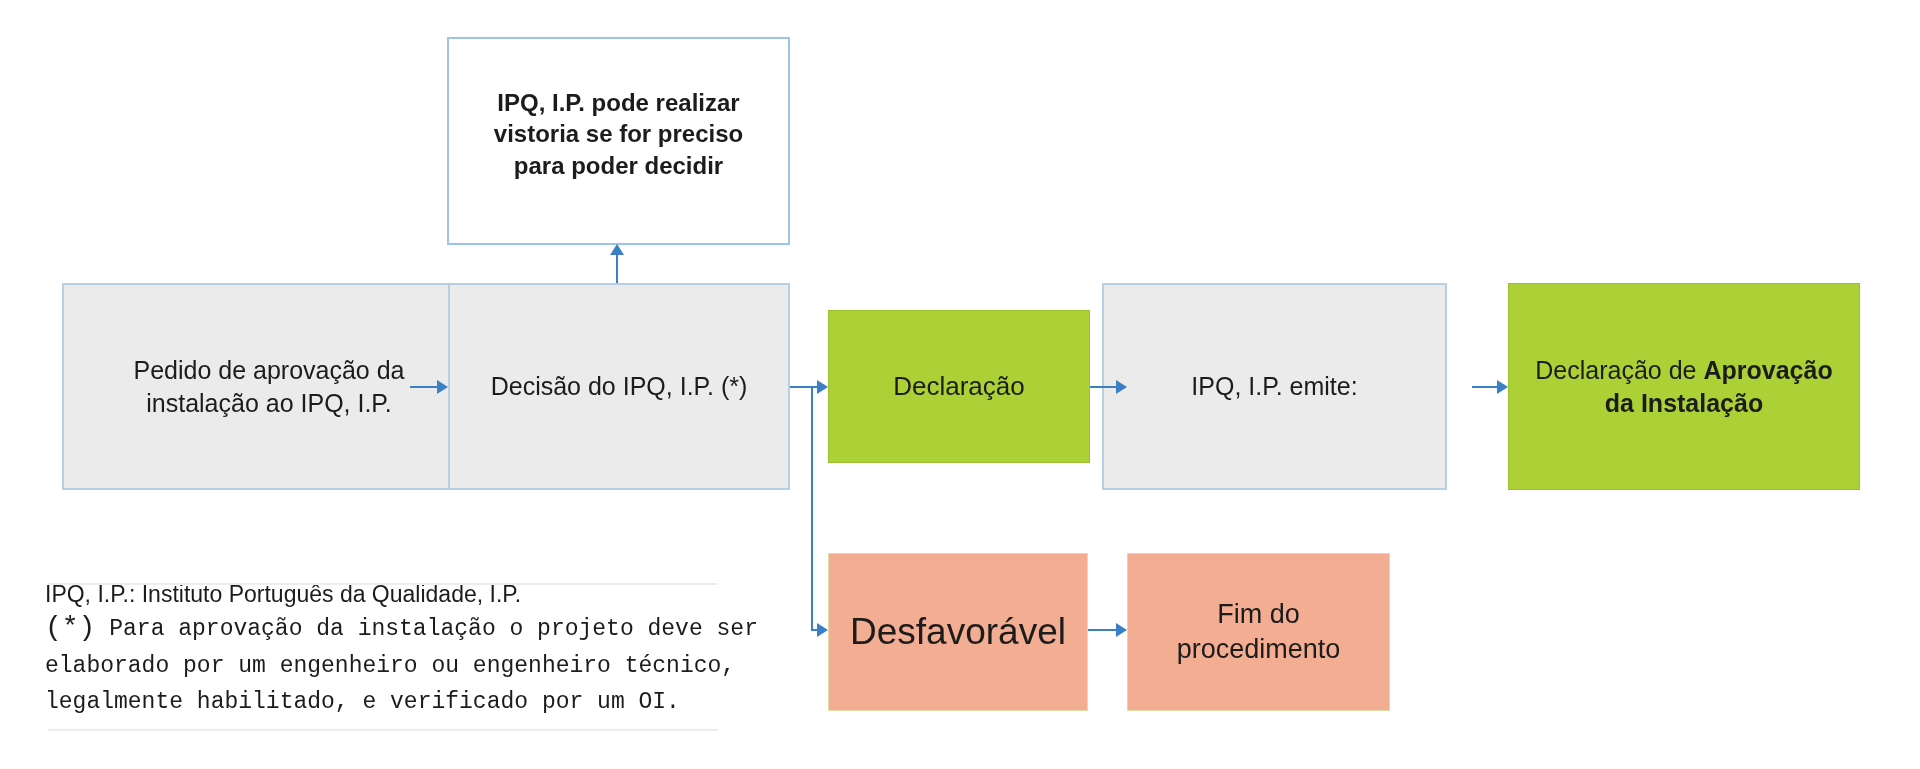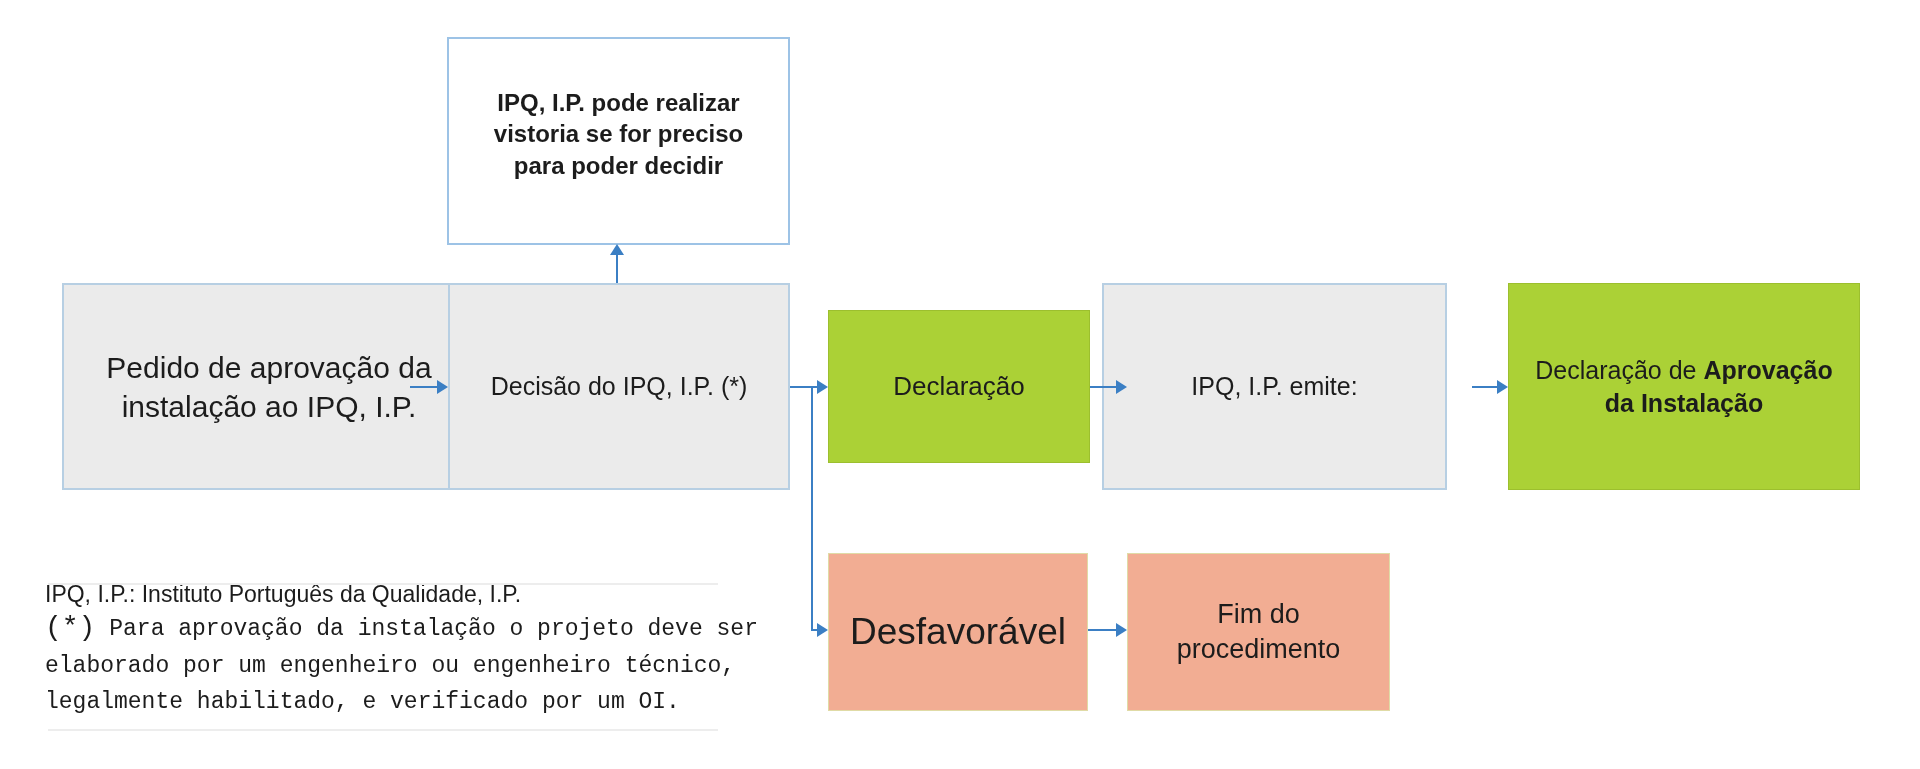--- a/index.html
+++ b/index.html
@@ -47,21 +47,21 @@
 </style>
 </head>
 <body>
 
 <div class="canvas">
 
   <div class="box white-box" style="left:447px;top:37px;width:343px;height:208px;font-size:24px;padding:0 28px 14px 28px;font-weight:bold;">
     <span>IPQ, I.P. pode realizar vistoria se for preciso para poder decidir</span>
   </div>
 
-  <div class="box gray" style="left:62px;top:283px;width:414px;height:207px;font-size:30px;padding:0 24px;">
+  <div class="box gray" style="left:62px;top:283px;width:414px;height:207px;font-size:25px;padding:0 24px;">
     <span>Pedido de aprovação da instalação ao IPQ, I.P.</span>
   </div>
 
   <div class="box gray" style="left:448px;top:283px;width:342px;height:207px;font-size:25px;padding:0 16px;">
     <span>Decisão do IPQ, I.P. (*)</span>
   </div>
 
   <div class="box green" style="left:828px;top:310px;width:262px;height:153px;font-size:26px;">
     <span>Declaração</span>
   </div>

